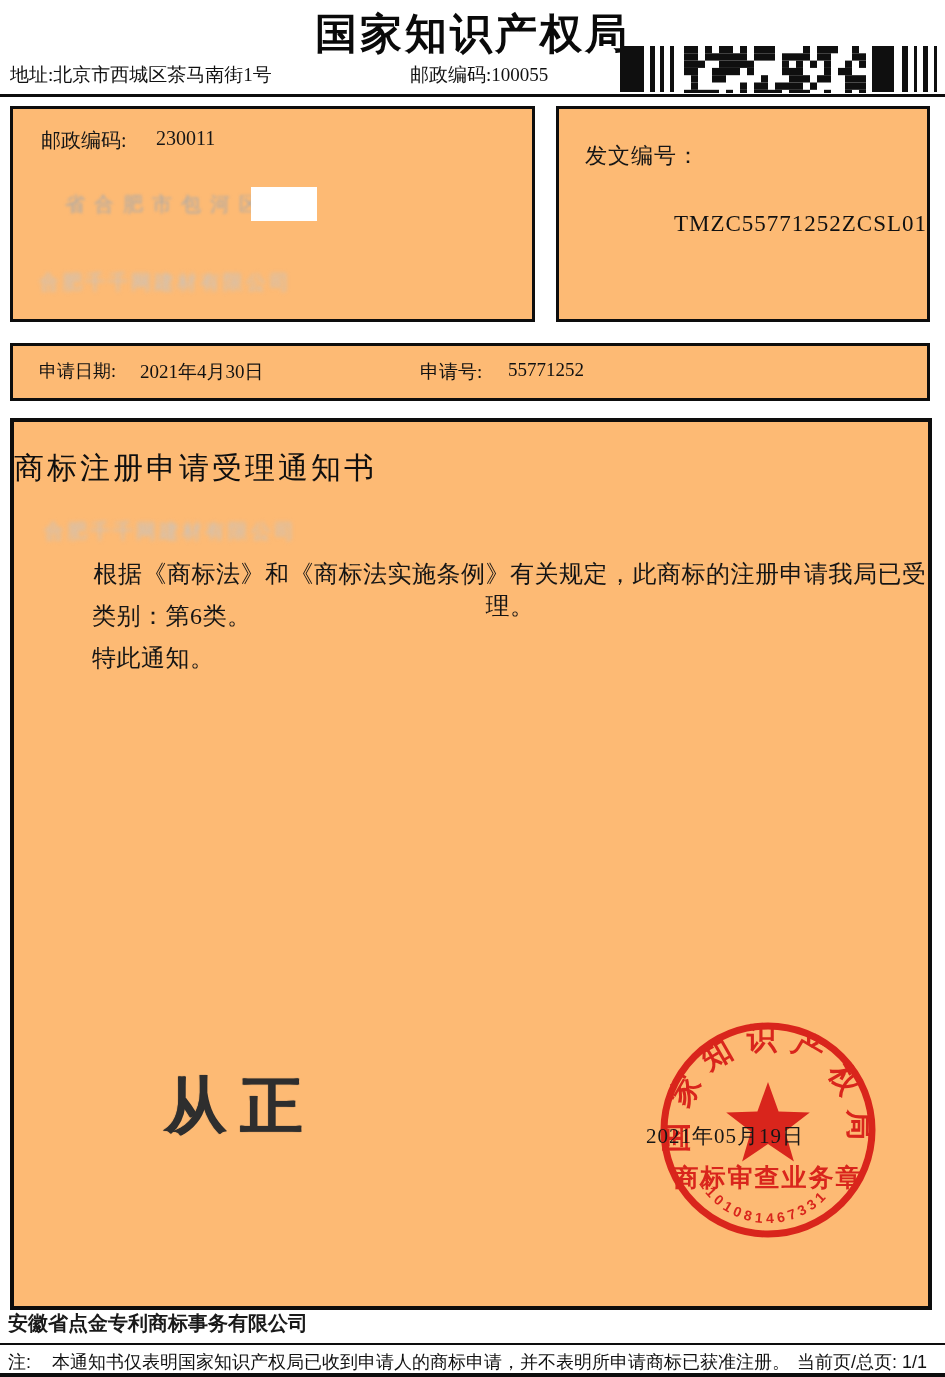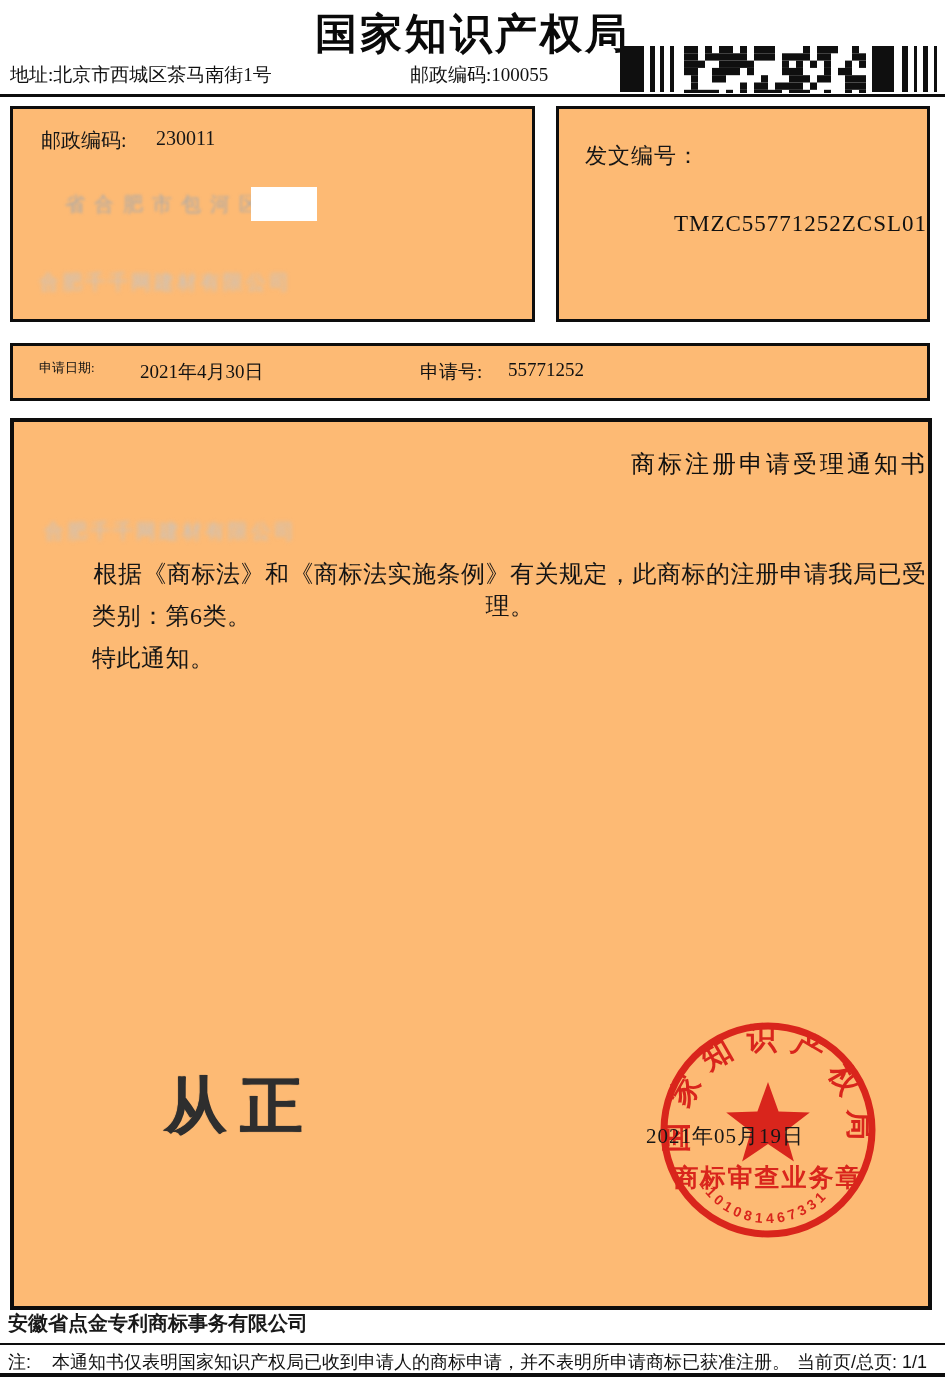--- a/index.html
+++ b/index.html
@@ -27,26 +27,26 @@
   .notice-box{left:10px;top:418px;width:914px;height:884px;border-width:4px;}
   .lbl{font-size:20px;color:#161616;}
   .recipient-postal-label{left:28px;top:18px;}
   .recipient-postal-value{left:143px;top:18px;}
   .blur-line{white-space:nowrap;}
   .blur1{color:#a9a9a9;filter:blur(1.4px);letter-spacing:9px;font-size:20px;}
   .blur2{color:#c4c4c4;filter:blur(2.2px);letter-spacing:3px;font-size:20px;}
   .patch{background:#fff;}
   .dispatch-label{left:26px;top:32px;font-size:22px;letter-spacing:1px;}
   .dispatch-value{left:0;width:100%;top:102px;text-align:right;font-size:23px;letter-spacing:1px;}
-  .info-date-label{left:26px;top:13px;font-size:13px;}
+  .info-date-label{left:26px;top:13px;font-size:18px;}
   .info-date-value{left:127px;top:13px;font-size:19px;text-align:right;}
   .info-appno-label{left:407px;top:13px;font-size:19px;}
   .info-appno-value{left:495px;top:13px;font-size:19px;}
   
-  .notice-title{left:0;width:100%;top:26px;text-align:right;font-size:24px;letter-spacing:3px;color:#0f0f0f;}
+  .notice-title{left:0;width:100%;top:26px;text-align:left;font-size:30px;letter-spacing:3px;color:#0f0f0f;}
   .salutation{left:30px;top:96px;}
   .body-line{font-size:24px;color:#151515;letter-spacing:0.5px;text-align:center;}
   .body-1{left:78px;top:136px;}
   .body-2{left:78px;top:178px;}
   .body-3{left:78px;top:220px;font-family:Liberation Serif, serif;}
   .trademark{
     left:150px;top:642px;font-family:"Liberation Sans", sans-serif;
     font-weight:900;font-size:62px;letter-spacing:14px;color:#2e2e2e;
     text-shadow:0 0 1px #2e2e2e,1px 0 0 #2e2e2e;
   }

